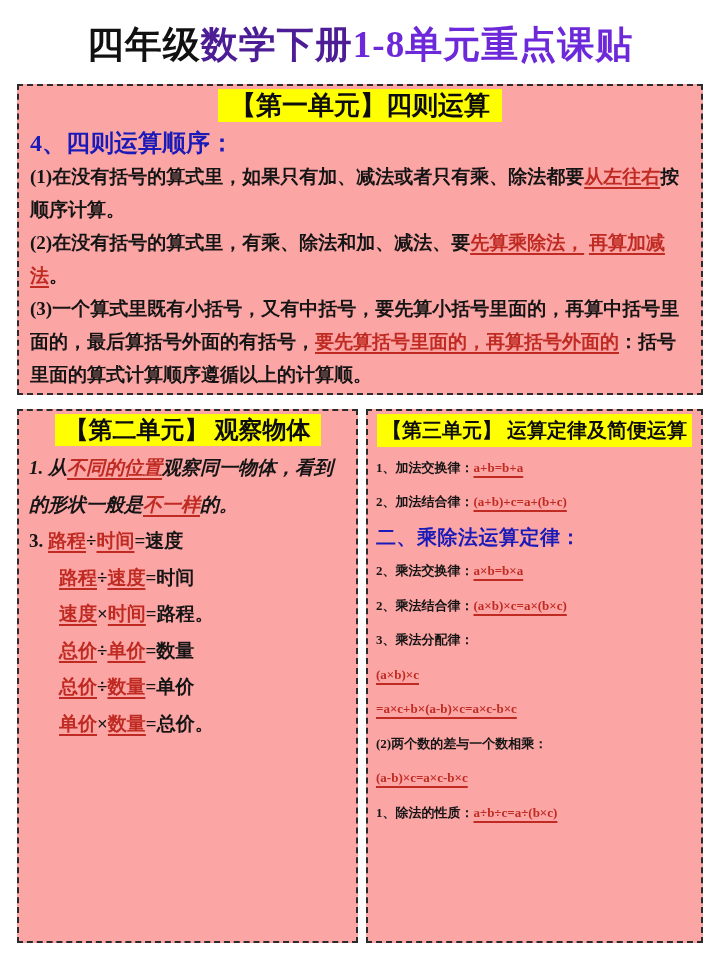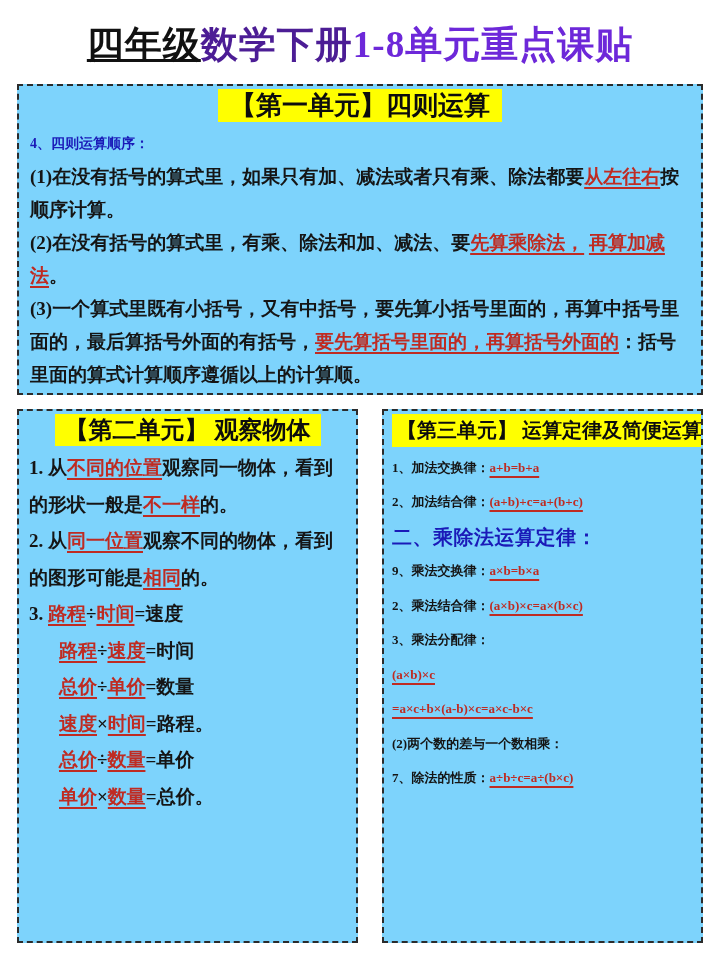--- a/index.html
+++ b/index.html
@@ -13,58 +13,58 @@
 
   
   .page-title{
     margin:24px 0 0 0;padding:0;text-align:center;
     font-size:37px;line-height:1.15;font-weight:900;letter-spacing:1px;
     white-space:nowrap;
   }
 
   
   .box{
-    border:2px dashed #2b2b2b;background:#7dd3fc;box-sizing:border-box;
+    border:2px dashed #2b2b2b;background:#fca5a5;box-sizing:border-box;
     overflow:hidden;
   }
   .box1{margin:17px 17px 0 17px;height:311px;padding:0 11px;}
-  .columns{display:flex;gap:24px;margin:14px 17px 0 17px;height:534px;}
+  .columns{display:flex;gap:8px;margin:14px 17px 0 17px;height:534px;}
   .box2{flex:0 0 341px;padding:0 10px;}
   .box3{flex:1 1 auto;padding:0 8px;}
 
   .box-title-row{text-align:center;margin:3px 0 4px 0;}
   .box-title{
     display:inline-block;background:#ffff00;color:#0d0d0d;
     font-weight:900;white-space:nowrap;
   }
   .box1 .box-title{font-size:26px;padding:2px 12px;line-height:1.15;}
   .box2 .box-title{font-size:24px;padding:2px 10px;line-height:1.2;}
   .box3 .box-title{font-size:20px;padding:4px 5px;line-height:1.25;}
 
   
   p{margin:0;padding:0;}
   .box1 p{font-size:19px;line-height:33px;}
   .box2 p{font-size:19px;line-height:36.5px;}
   .box3 p{font-size:13px;line-height:34.5px;}
   .blue-head{color:#1a1ab8;font-weight:900;}
-  .box1 .blue-head{font-size:14px;margin-top:5px;}
+  .box1 .blue-head{font-size:24px;margin-top:5px;}
   .box3 .blue-head{font-size:20px;letter-spacing:0.5px;}
-  .box2 .first{margin-top:4px;}
+  .box2 .first{margin-top:4px;font-style:italic;}
   .indent{padding-left:30px;}
 
   .seg{font-weight:700;}
   .seg-k{color:#151515;}
   .seg-r{
     color:#bf2b22;
     text-decoration:underline;
     text-decoration-thickness:2px;
     text-underline-offset:4px;
     text-decoration-skip-ink:none;
   }
-  .seg-tk{color:#111111;text-decoration:underline;}
+  .seg-tk{color:#111111;}
   .seg-tr{color:#4c1d95;}
   .seg-tb{color:#6d28d9;}
 </style>
 </head>
 <body>
 
 <div class="page">
 
   <h1 class="page-title"><span class="seg seg-tk">四年级</span><span class="seg seg-tr">数学下册</span><span class="seg seg-tb">1-8单元重点课贴</span></h1>
 
@@ -78,39 +78,39 @@
     <p><span class="seg seg-k">(3)一个算式里既有小括号，又有中括号，要先算小括号里面的，再算中括号里面的，最后算括号外面的有括号，</span><span class="seg seg-r">要先算括号里面的，再算括号外面的</span><span class="seg seg-k">：括号里面的算式计算顺序遵循以上的计算顺。</span></p>
   </section>
 
   <div class="columns">
 
     <section class="box box2">
       <div class="box-title-row">
         <span class="box-title">【第二单元】 观察物体</span>
       </div>
       <p class="first"><span class="seg seg-k">1. 从</span><span class="seg seg-r">不同的位置</span><span class="seg seg-k">观察同一物体，看到的形状一般是</span><span class="seg seg-r">不一样</span><span class="seg seg-k">的。</span></p>
-      <p><span class="seg seg-k">2. 从</span><span class="seg seg-r">同一位置</span><span class="seg seg-k">观察不同的物体，看到的图形可能是</span><span class="seg seg-r">相同</span><span class="seg seg-k">的。</span></p>
       <p><span class="seg seg-k">3. </span><span class="seg seg-r">路程</span><span class="seg seg-k">÷</span><span class="seg seg-r">时间</span><span class="seg seg-k">=速度</span></p>
       <p class="indent"><span class="seg seg-r">路程</span><span class="seg seg-k">÷</span><span class="seg seg-r">速度</span><span class="seg seg-k">=时间</span></p>
+      <p class="indent"><span class="seg seg-r">速度</span><span class="seg seg-k">×</span><span class="seg seg-r">时间</span><span class="seg seg-k">=路程。</span></p>
       <p class="indent"><span class="seg seg-r">总价</span><span class="seg seg-k">÷</span><span class="seg seg-r">单价</span><span class="seg seg-k">=数量</span></p>
-      <p class="indent"><span class="seg seg-r">速度</span><span class="seg seg-k">×</span><span class="seg seg-r">时间</span><span class="seg seg-k">=路程。</span></p>
       <p class="indent"><span class="seg seg-r">总价</span><span class="seg seg-k">÷</span><span class="seg seg-r">数量</span><span class="seg seg-k">=单价</span></p>
       <p class="indent"><span class="seg seg-r">单价</span><span class="seg seg-k">×</span><span class="seg seg-r">数量</span><span class="seg seg-k">=总价。</span></p>
     </section>
 
     <section class="box box3">
       <div class="box-title-row">
         <span class="box-title">【第三单元】 运算定律及简便运算</span>
       </div>
       <p><span class="seg seg-k">1、加法交换律：</span><span class="seg seg-r">a+b=b+a</span></p>
       <p><span class="seg seg-k">2、加法结合律：</span><span class="seg seg-r">(a+b)+c=a+(b+c)</span></p>
       <p class="blue-head">二、乘除法运算定律：</p>
-      <p><span class="seg seg-k">9、乘法交换律：</span><span class="seg seg-r">a×b=b×a</span></p>
+      <p><span class="seg seg-k">2、乘法交换律：</span><span class="seg seg-r">a×b=b×a</span></p>
       <p><span class="seg seg-k">2、乘法结合律：</span><span class="seg seg-r">(a×b)×c=a×(b×c)</span></p>
       <p><span class="seg seg-k">3、乘法分配律：</span></p>
       <p><span class="seg seg-r">(a×b)×c</span></p>
       <p><span class="seg seg-r">=a×c+b×(a-b)×c=a×c-b×c</span></p>
       <p><span class="seg seg-k">(2)两个数的差与一个数相乘：</span></p>
-      <p><span class="seg seg-k">7、除法的性质：</span><span class="seg seg-r">a÷b÷c=a÷(b×c)</span></p>
+      <p><span class="seg seg-r">(a-b)×c=a×c-b×c</span></p>
+      <p><span class="seg seg-k">1、除法的性质：</span><span class="seg seg-r">a÷b÷c=a÷(b×c)</span></p>
     </section>
 
   </div>
 </div>
 
 </body></html>

